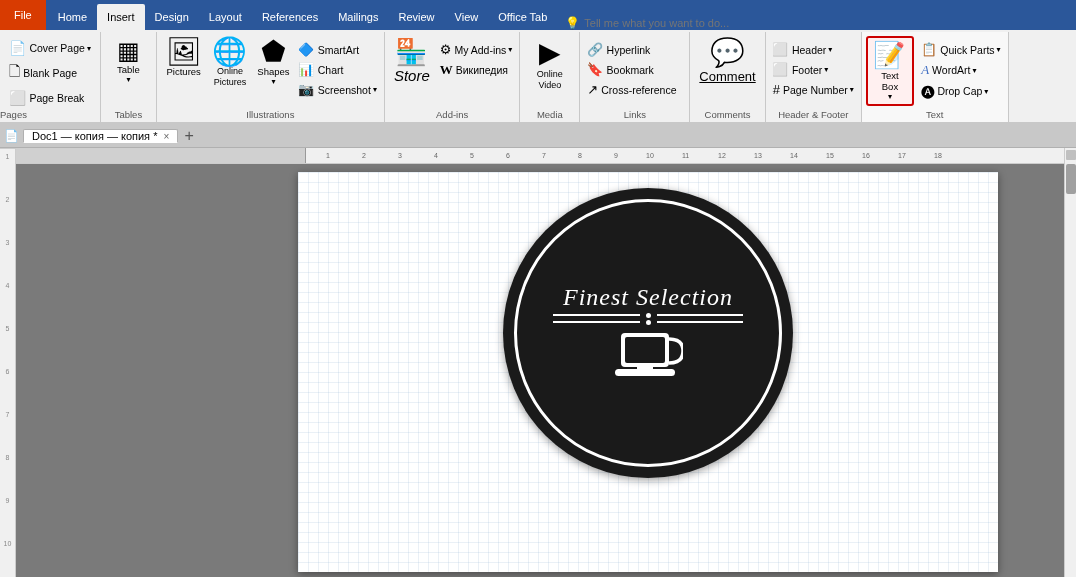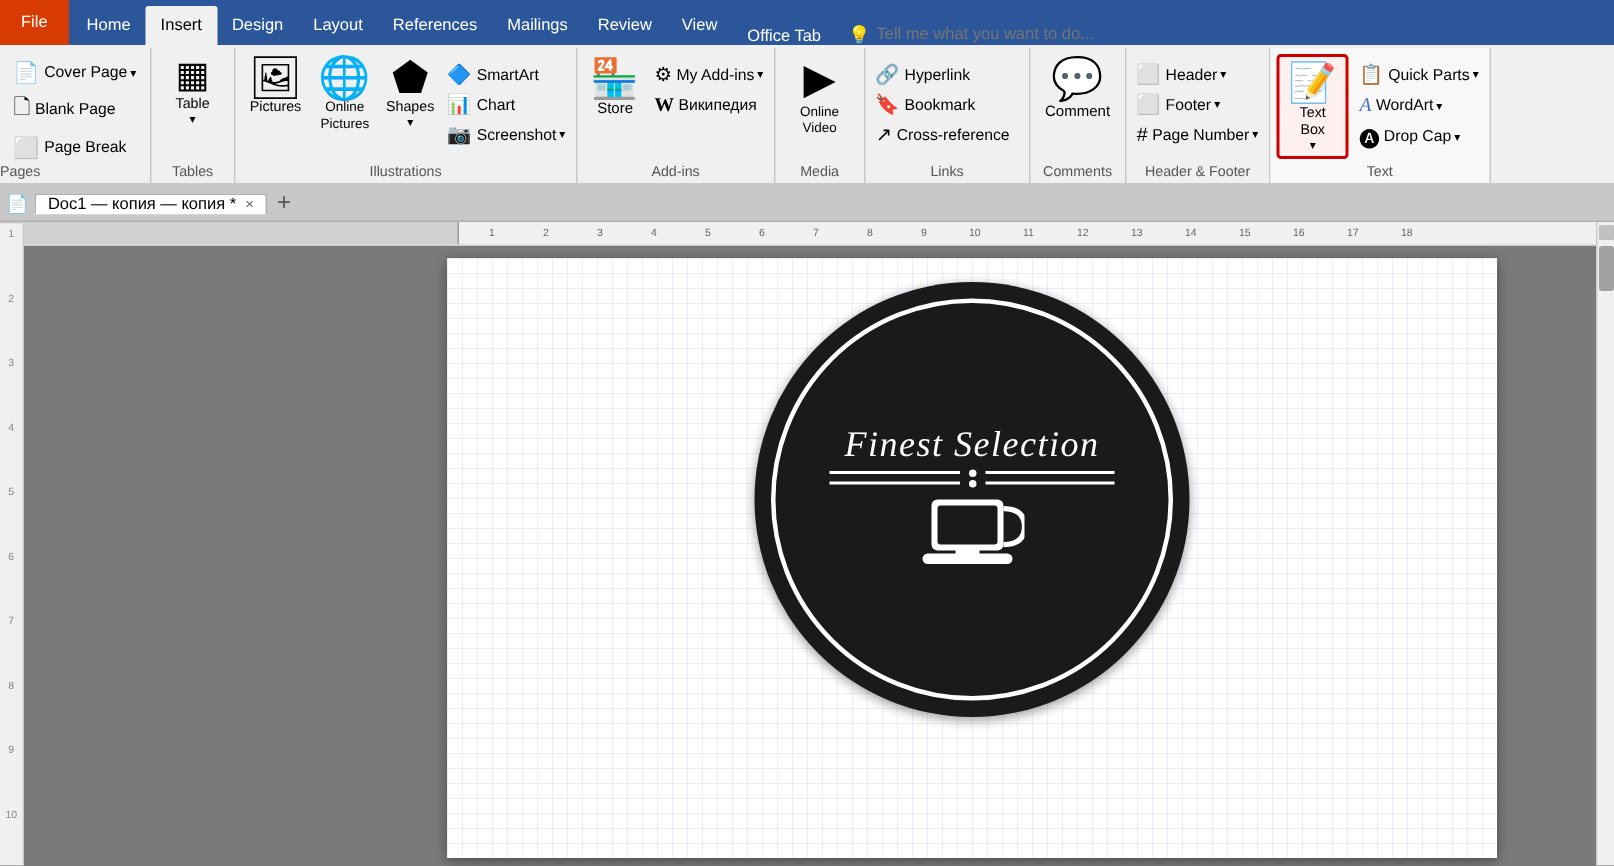--- a/index.html
+++ b/index.html
@@ -31,21 +31,21 @@
     </div>
     <div style="color:#fff; padding:0 10px; height:26px; display:flex; align-items:center; font-size:11px; cursor:pointer; border-radius:2px 2px 0 0;">
       <span>Mailings</span>
     </div>
     <div style="color:#fff; padding:0 10px; height:26px; display:flex; align-items:center; font-size:11px; cursor:pointer; border-radius:2px 2px 0 0;">
       <span>Review</span>
     </div>
     <div style="color:#fff; padding:0 10px; height:26px; display:flex; align-items:center; font-size:11px; cursor:pointer; border-radius:2px 2px 0 0;">
       <span>View</span>
     </div>
-    <div style="color:#fff; padding:0 10px; height:26px; display:flex; align-items:flex-end; font-size:11px; cursor:pointer; border-radius:2px 2px 0 0;">
+    <div style="color:#fff; padding:0 10px; height:26px; display:flex; align-items:center; font-size:11px; cursor:pointer; border-radius:2px 2px 0 0;">
       <span>Office Tab</span>
     </div>
 
     <div style="flex:1; display:flex; align-items:center; padding: 0 8px;">
       <div style="color:#fff; font-size:12px; margin-right:4px;">💡</div>
       <input type="text" placeholder="Tell me what you want to do..." style="background: transparent; border: none; color: rgb(255, 255, 255); font-size: 11px; outline: none; width: 220px;">
 
     </div>
   </div>
 
@@ -117,21 +117,21 @@
           </div>
         </div>
       </div>
     </div>
 
     <div style="display:flex; flex-direction:column; border-right:1px solid #c8c8c8; padding:2px 4px 16px; position:relative; min-width:130px;">
       <div style="position:absolute; bottom:2px; left:0; right:0; text-align:center; font-size:9.5px; color:#555;">Add-ins</div>
       <div style="display:flex; flex-direction:row; align-items:flex-start; gap:2px; margin-top:2px;">
         <div style="display:flex; flex-direction:column; align-items:center; padding:2px 5px; cursor:pointer; border-radius:2px; min-width:40px;">
           <span style="font-size:26px; line-height:1.1;">🏪</span>
-          <span style="font-size:10px;">Store</span>
+          <span style="font-size:15px;font-style:italic;">Store</span>
         </div>
         <div style="display:flex; flex-direction:column; gap:1px; margin-top:4px;">
           <div style="display:flex; align-items:center; font-size:10.5px; padding:2px 3px; cursor:pointer; border-radius:2px; white-space:nowrap;">
             <span style="font-size:13px; margin-right:3px;">⚙</span>
             <span>My Add-ins</span>
             <span style="font-size:8px; margin-left:2px;">▾</span>
           </div>
           <div style="display:flex; align-items:center; font-size:10.5px; padding:2px 3px; cursor:pointer; border-radius:2px; white-space:nowrap;">
             <span style="font-size:13px; margin-right:3px; font-weight:bold; font-family:serif;">W</span>
             <span>Википедия</span>
@@ -163,21 +163,21 @@
           <span style="font-size:13px; margin-right:3px;">↗</span>
           <span>Cross-reference</span>
         </div>
       </div>
     </div>
 
     <div style="display:flex; flex-direction:column; border-right:1px solid #c8c8c8; padding:2px 4px 16px; position:relative; min-width:64px;">
       <div style="position:absolute; bottom:2px; left:0; right:0; text-align:center; font-size:9.5px; color:#555;">Comments</div>
       <div style="display:flex; flex-direction:column; align-items:center; padding:2px 5px; cursor:pointer; border-radius:2px; margin-top:2px;">
         <span style="font-size:28px; line-height:1.1;">💬</span>
-        <span style="font-size:10px;">Comment</span>
+        <span style="font-size:13px;text-decoration:underline;">Comment</span>
       </div>
     </div>
 
     <div style="display:flex; flex-direction:column; border-right:1px solid #c8c8c8; padding:2px 4px 16px; position:relative; min-width:88px;">
       <div style="position:absolute; bottom:2px; left:0; right:0; text-align:center; font-size:9.5px; color:#555;">Header &amp; Footer</div>
       <div style="display:flex; flex-direction:column; gap:1px; margin-top:6px;">
         <div style="display:flex; align-items:center; font-size:10.5px; padding:2px 3px; cursor:pointer; border-radius:2px; white-space:nowrap;">
           <span style="font-size:13px; margin-right:3px;">⬜</span>
           <span>Header</span>
           <span style="font-size:8px; margin-left:2px;">▾</span>

